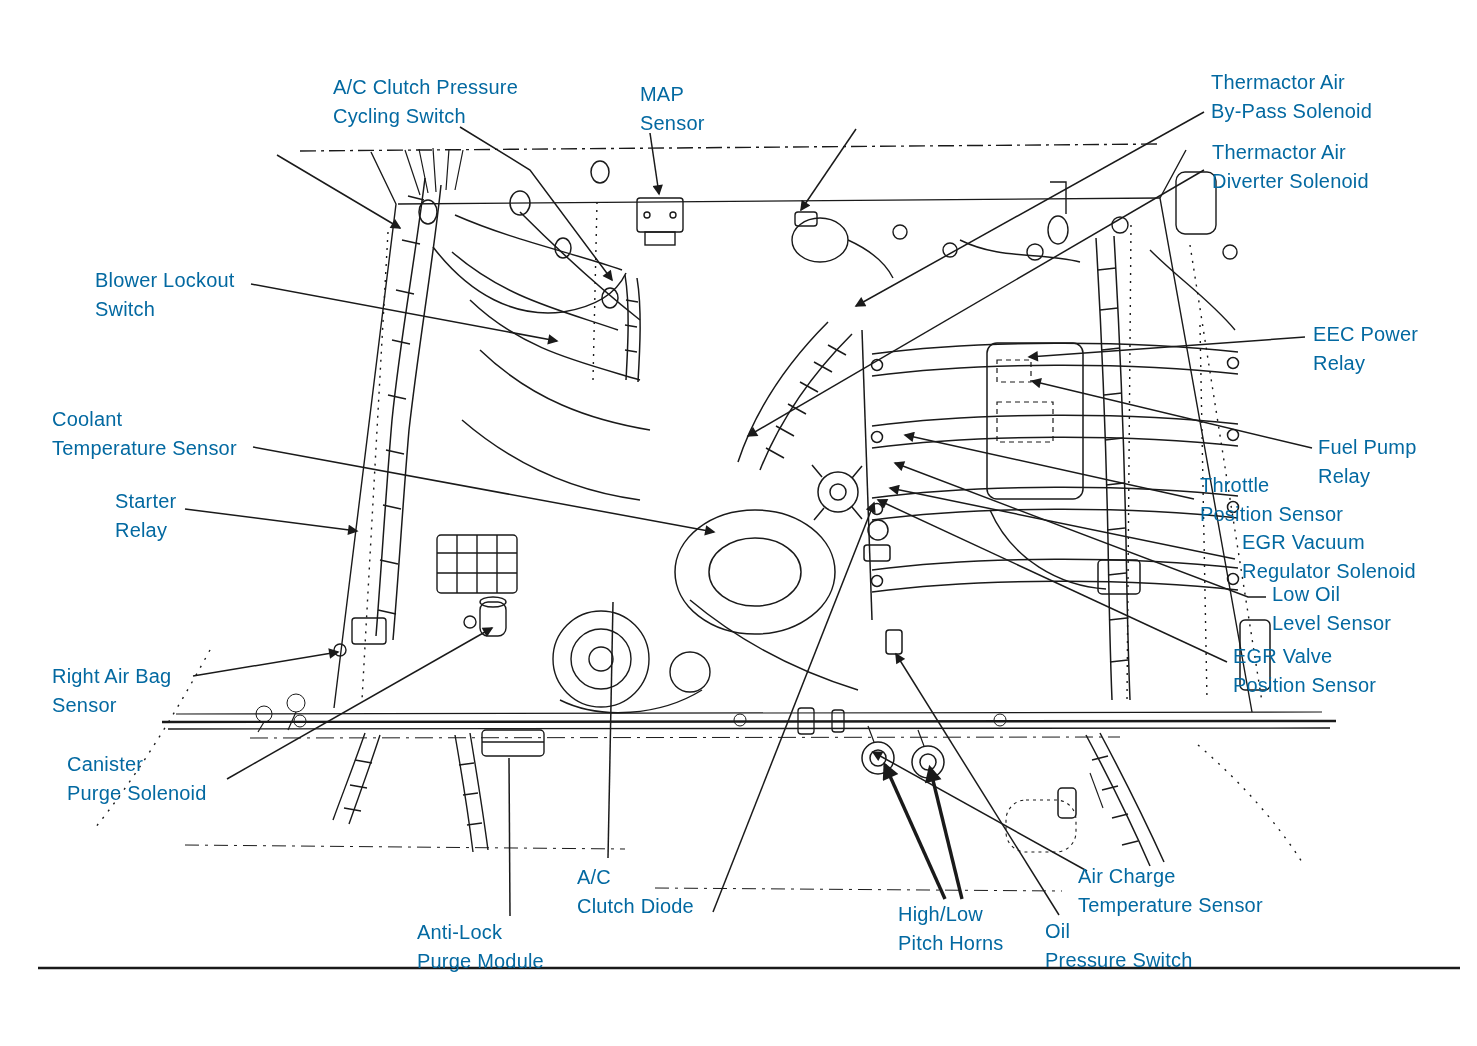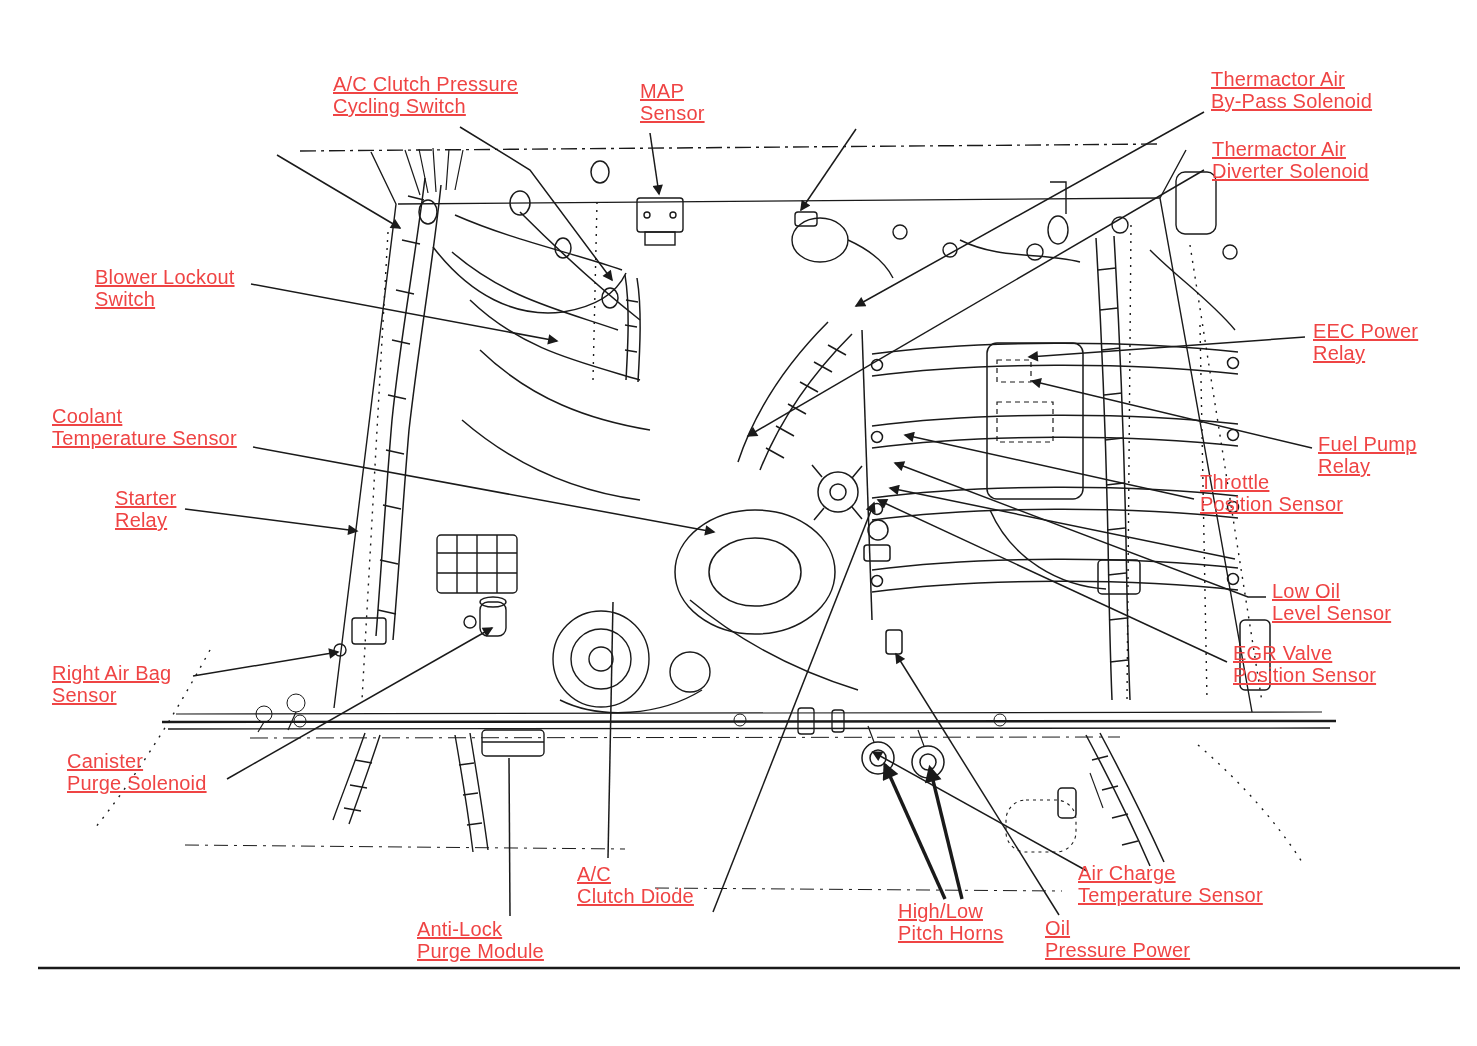--- a/index.html
+++ b/index.html
@@ -2,22 +2,22 @@
 <html><head>
 <meta charset="utf-8">
 <style>
   html,body{margin:0;padding:0;background:#ffffff;}
   .stage{
     position:relative;width:1477px;height:1046px;background:#ffffff;
     font-family:"Liberation Sans","DejaVu Sans",sans-serif;overflow:hidden;
   }
   .art{position:absolute;left:0;top:0;}
   .lbl{
-    position:absolute;color:#ef4444;font-size:20px;line-height:22px;
-    white-space:pre-line;letter-spacing:0.2px;text-decoration:underline;
+    position:absolute;color:#0369a1;font-size:20px;line-height:29px;
+    white-space:pre-line;letter-spacing:0.2px;
   }
 </style>
 </head>
 <body>
 
 <div class="stage">
 
   <svg class="art" width="1477" height="1046" viewBox="0 0 1477 1046">
     <defs>
       <marker id="ah" viewBox="0 0 10 10" refX="8.5" refY="5" markerWidth="8" markerHeight="7" orient="auto-start-reverse">
@@ -221,32 +221,34 @@
   <div class="lbl" style="left:1313px;top:320px">EEC Power
 Relay</div>
   <div class="lbl" style="left:1318px;top:433px">Fuel Pump
 Relay</div>
   <div class="lbl" style="left:52px;top:405px">Coolant
 Temperature Sensor</div>
   <div class="lbl" style="left:1200px;top:471px">Throttle
 Position Sensor</div>
   <div class="lbl" style="left:115px;top:487px">Starter
 Relay</div>
+  <div class="lbl" style="left:1242px;top:528px">EGR Vacuum
+Regulator Solenoid</div>
   <div class="lbl" style="left:1272px;top:580px">Low Oil
 Level Sensor</div>
   <div class="lbl" style="left:1233px;top:642px">EGR Valve
 Position Sensor</div>
   <div class="lbl" style="left:52px;top:662px">Right Air Bag
 Sensor</div>
   <div class="lbl" style="left:67px;top:750px">Canister
 Purge Solenoid</div>
   <div class="lbl" style="left:577px;top:863px">A/C
 Clutch Diode</div>
   <div class="lbl" style="left:417px;top:918px">Anti-Lock
 Purge Module</div>
   <div class="lbl" style="left:898px;top:900px">High/Low
 Pitch Horns</div>
   <div class="lbl" style="left:1045px;top:917px">Oil
-Pressure Power</div>
+Pressure Switch</div>
   <div class="lbl" style="left:1078px;top:862px">Air Charge
 Temperature Sensor</div>
 
 </div>
 
 </body></html>

